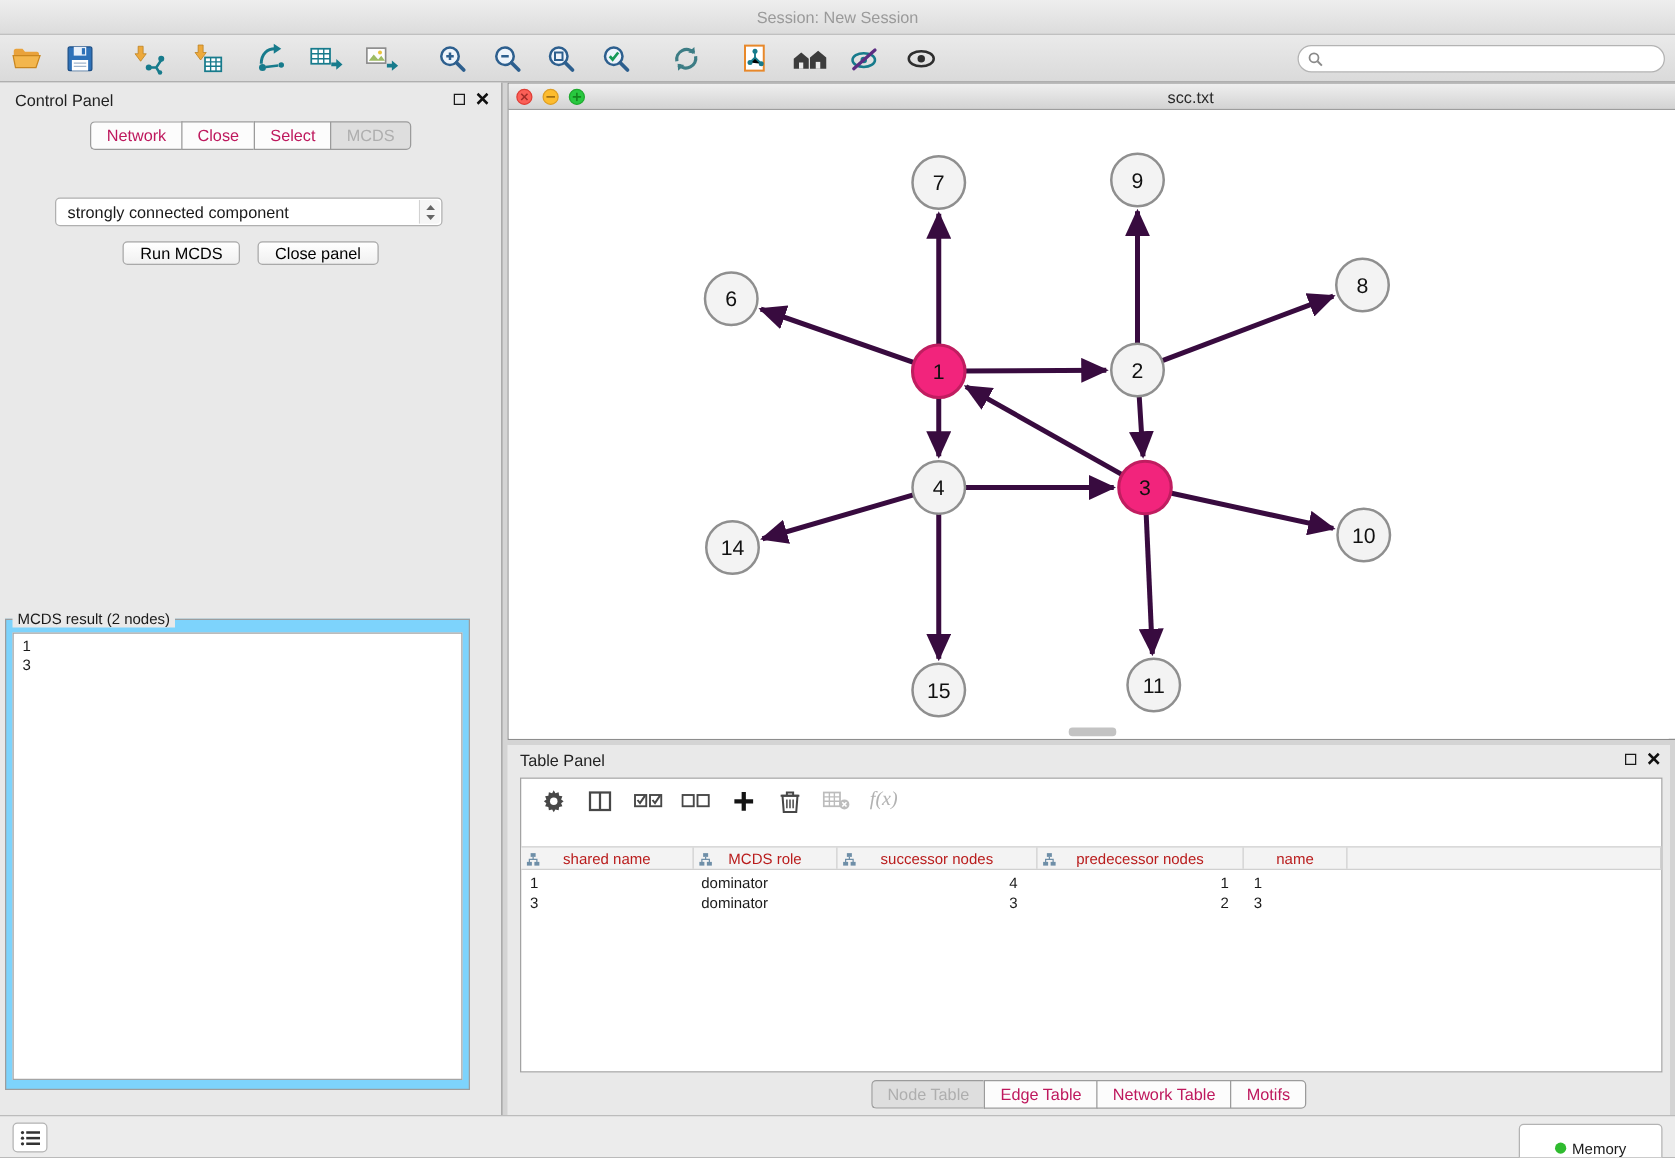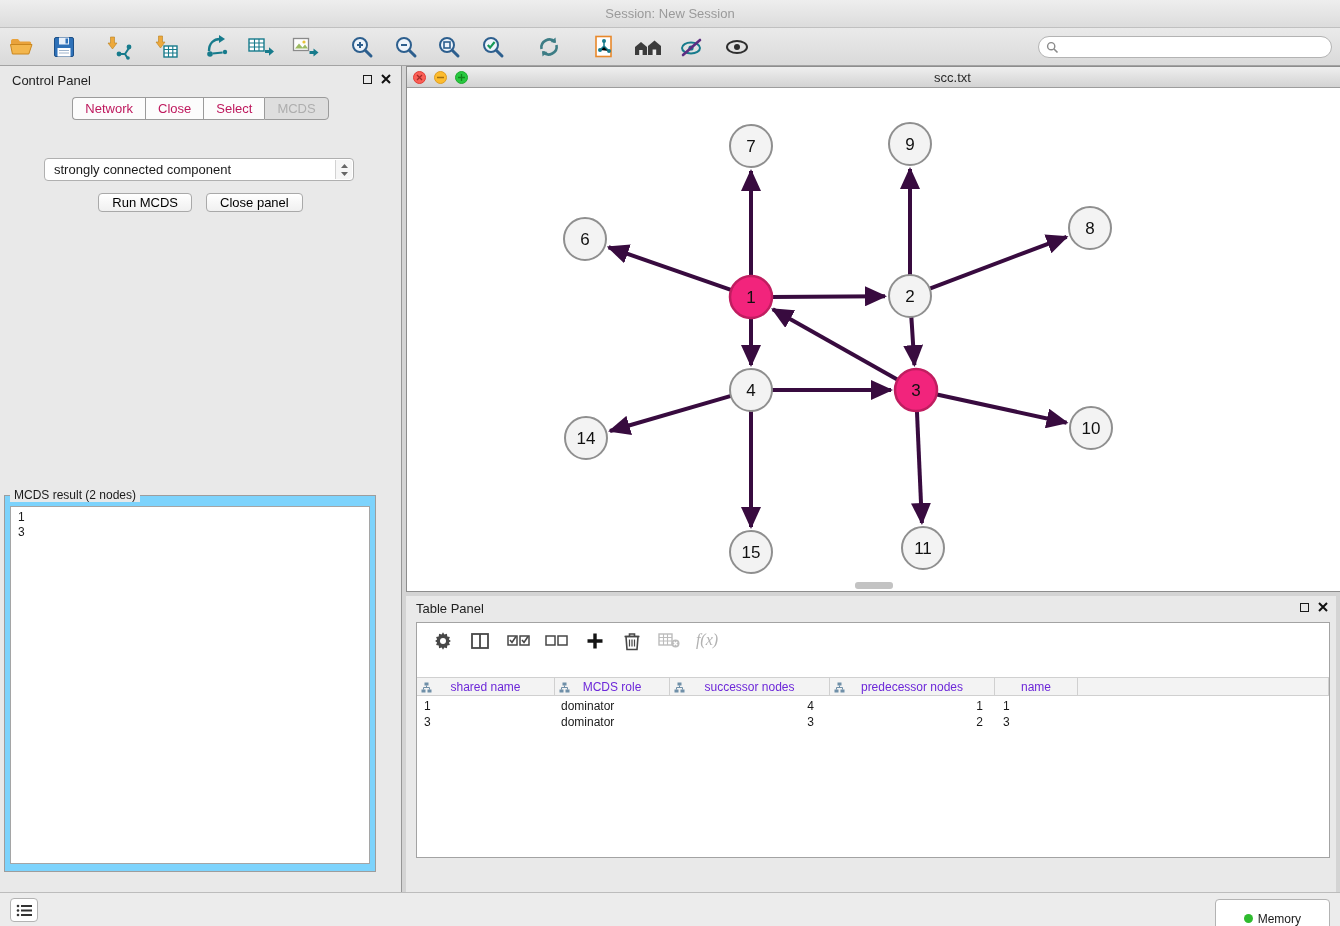--- a/index.html
+++ b/index.html
@@ -46,21 +46,21 @@
   .hscroll{position:absolute;left:448px;bottom:2px;width:38px;height:7px;border-radius:3px;background:#c3c3c3;cursor:pointer}
 
   
   .table-panel{position:absolute;left:406px;top:596px;width:930px;height:296px;background:#e9e9e9}
   .tp-title{position:absolute;left:10px;top:5px;font-size:13px;color:#222}
   .tp-icons{position:absolute;right:8px;top:6px;display:flex;gap:9px;align-items:center}
   .tp-box{position:absolute;left:10px;top:26px;width:914px;height:236px;background:#fff;border:1px solid #a3a3a3}
   .ti{position:absolute;top:8px;width:28px;height:26px;display:flex;justify-content:center;cursor:pointer}
   .fx{font-family:"Liberation Serif",serif;font-style:italic;font-size:16px;color:#b2b2b2}
   .thead{position:absolute;left:0;top:54px;right:0;height:19px;display:flex;background:#f3f3f3;border-top:1px solid #d0d0d0;border-bottom:1px solid #d0d0d0;font-size:12px}
-  .th{position:relative;border-right:1px solid #d0d0d0;display:flex;align-items:center;justify-content:center;color:#6d28d9;cursor:pointer}
+  .th{position:relative;border-right:1px solid #d0d0d0;display:flex;align-items:center;justify-content:center;color:#b91c1c;cursor:pointer}
   .th .th-ic{position:absolute;left:4px;top:4px}
   .th-fill{flex:1}
   .trow{position:absolute;left:0;right:0;height:16px;display:flex;font-size:12px;cursor:pointer}
   .td{display:block}
   .c0{width:138px;padding-left:7px;text-align:left}
   .c1{width:115px;padding-left:6px;text-align:left}
   .c2{width:160px;padding-right:16px;text-align:right}
   .c3{width:165px;padding-right:12px;text-align:right}
   .c4{width:83px;padding-left:8px;text-align:left}
   .hw0{width:138px}.hw1{width:115px}.hw2{width:160px}.hw3{width:165px}.hw4{width:83px}
@@ -471,20 +471,26 @@
       </div>
       <div class="trow" style="top:92px">
         <span class="td c0">3</span>
         <span class="td c1">dominator</span>
         <span class="td c2">3</span>
         <span class="td c3">2</span>
         <span class="td c4">3</span>
       </div>
     </div>
 
+    <div class="tp-tabs">
+      <span class="tab active">Node Table</span>
+      <span class="tab">Edge Table</span>
+      <span class="tab">Network Table</span>
+      <span class="tab">Motifs</span>
+    </div>
   </div>
 
   <div class="statusbar">
     <div class="sb-left-btn">
       <svg width="16" height="13" viewBox="0 0 16 13">
           <circle cx="2" cy="2" r="1.3" fill="#333"></circle>
           <rect x="5" y="1" width="11" height="2" fill="#333"></rect>
           <circle cx="2" cy="6.5" r="1.3" fill="#333"></circle>
           <rect x="5" y="5.5" width="11" height="2" fill="#333"></rect>
           <circle cx="2" cy="11" r="1.3" fill="#333"></circle>

